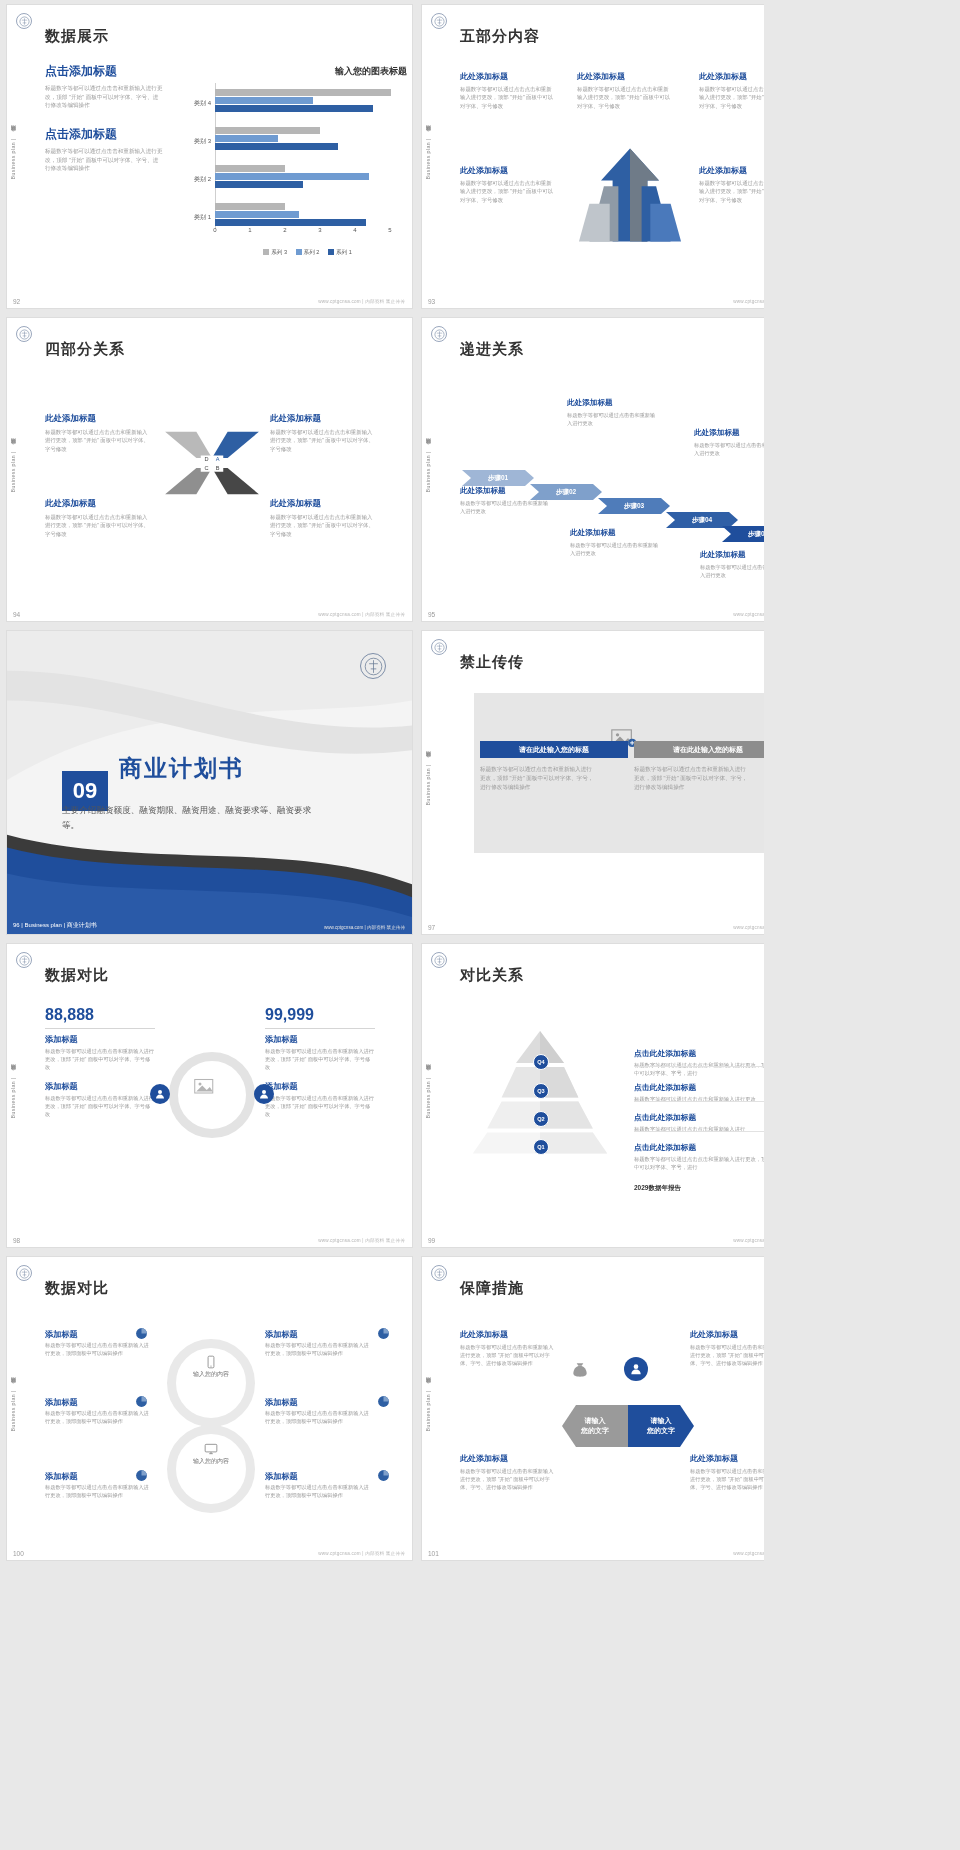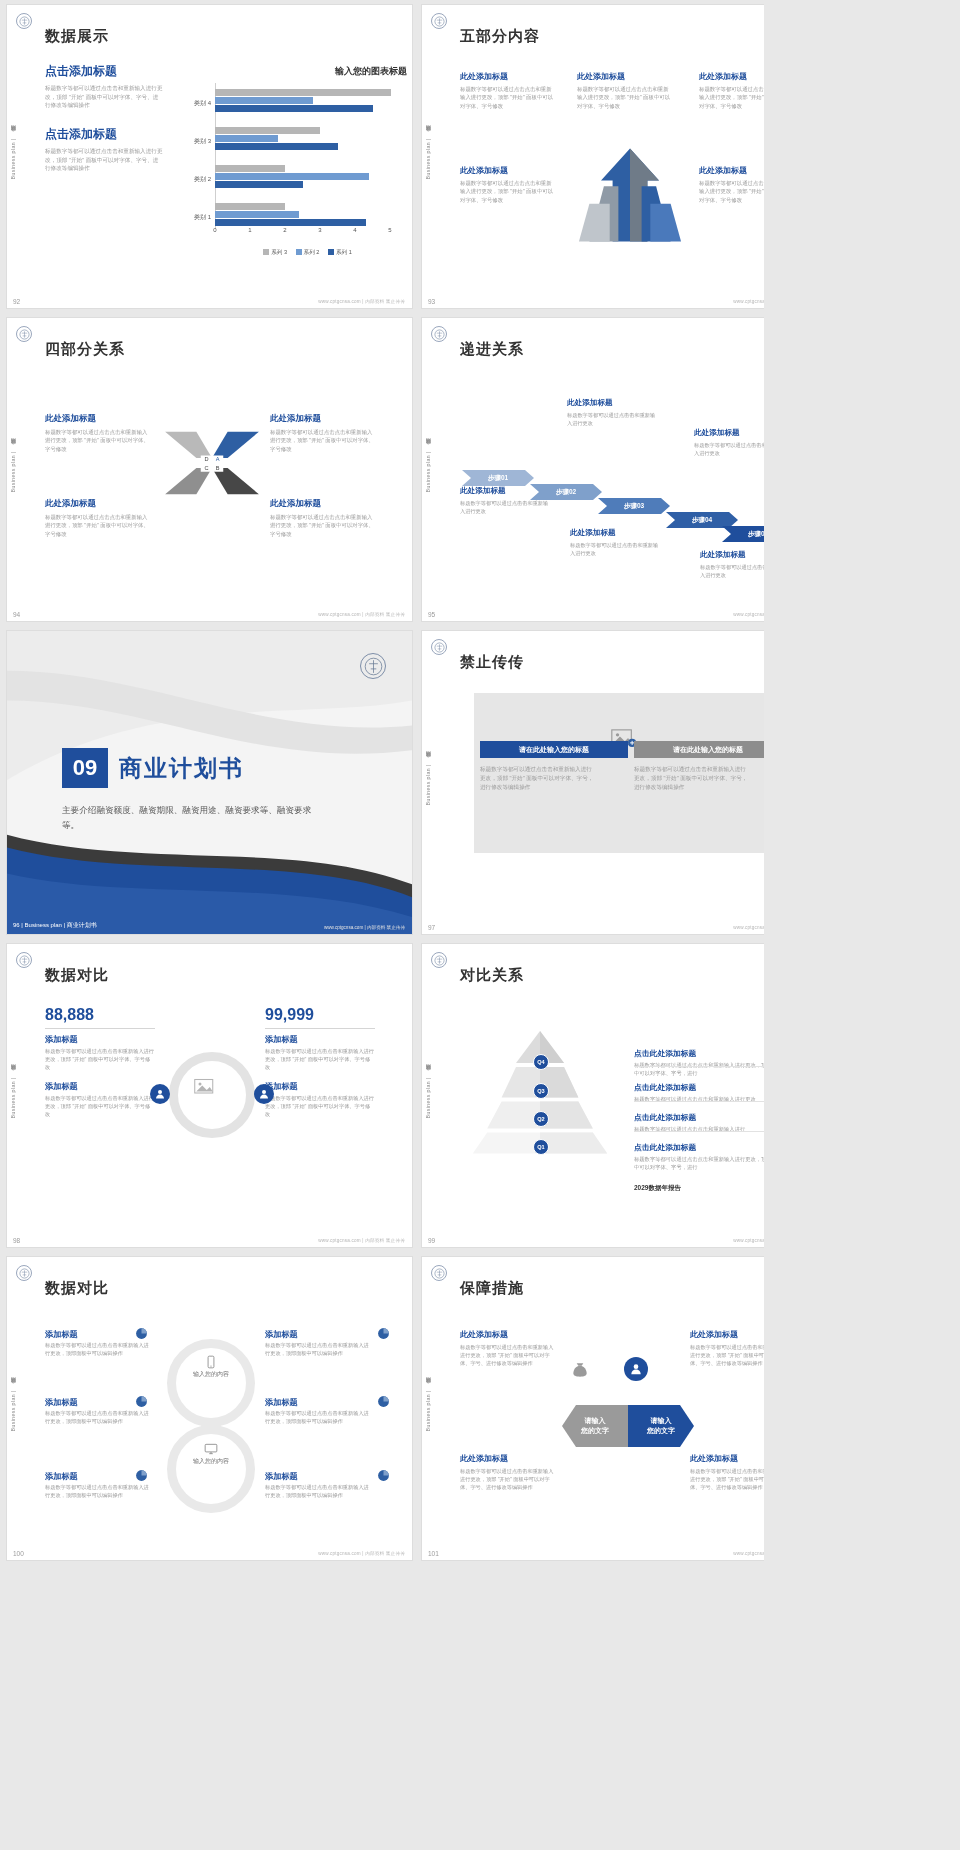--- a/index.html
+++ b/index.html
@@ -94,21 +94,21 @@
     display: flex; align-items: center; justify-content: center;
     color: #fff; font-size: 6.5px; font-weight: bold;
     clip-path: polygon(0 0, calc(100% - 9px) 0, 100% 50%, calc(100% - 9px) 100%, 0 100%, 9px 50%);
   }
   .s95 .cell { position: absolute; width: 92px; font-size: 5.2px; }
   .s95 .cell .t { font-size: 7.6px; margin-bottom: 3px; }
 
   
   .s96 { background: #f2f2f2; }
   .cover-num {
-    position: absolute; left: 55px; top: 117px;
+    position: absolute; left: 55px; top: 140px;
     background: #1f4e9c; color: #fff; width: 46px; height: 40px;
     display: flex; align-items: center; justify-content: center;
     font-size: 22px; font-weight: bold;
   }
   .cover-title {
     position: absolute; left: 112px; top: 122px;
     font-size: 23px; color: #1f4e9c; font-weight: bold; letter-spacing: 2px;
   }
   .cover-sub {
     position: absolute; left: 55px; top: 172px; width: 265px;

